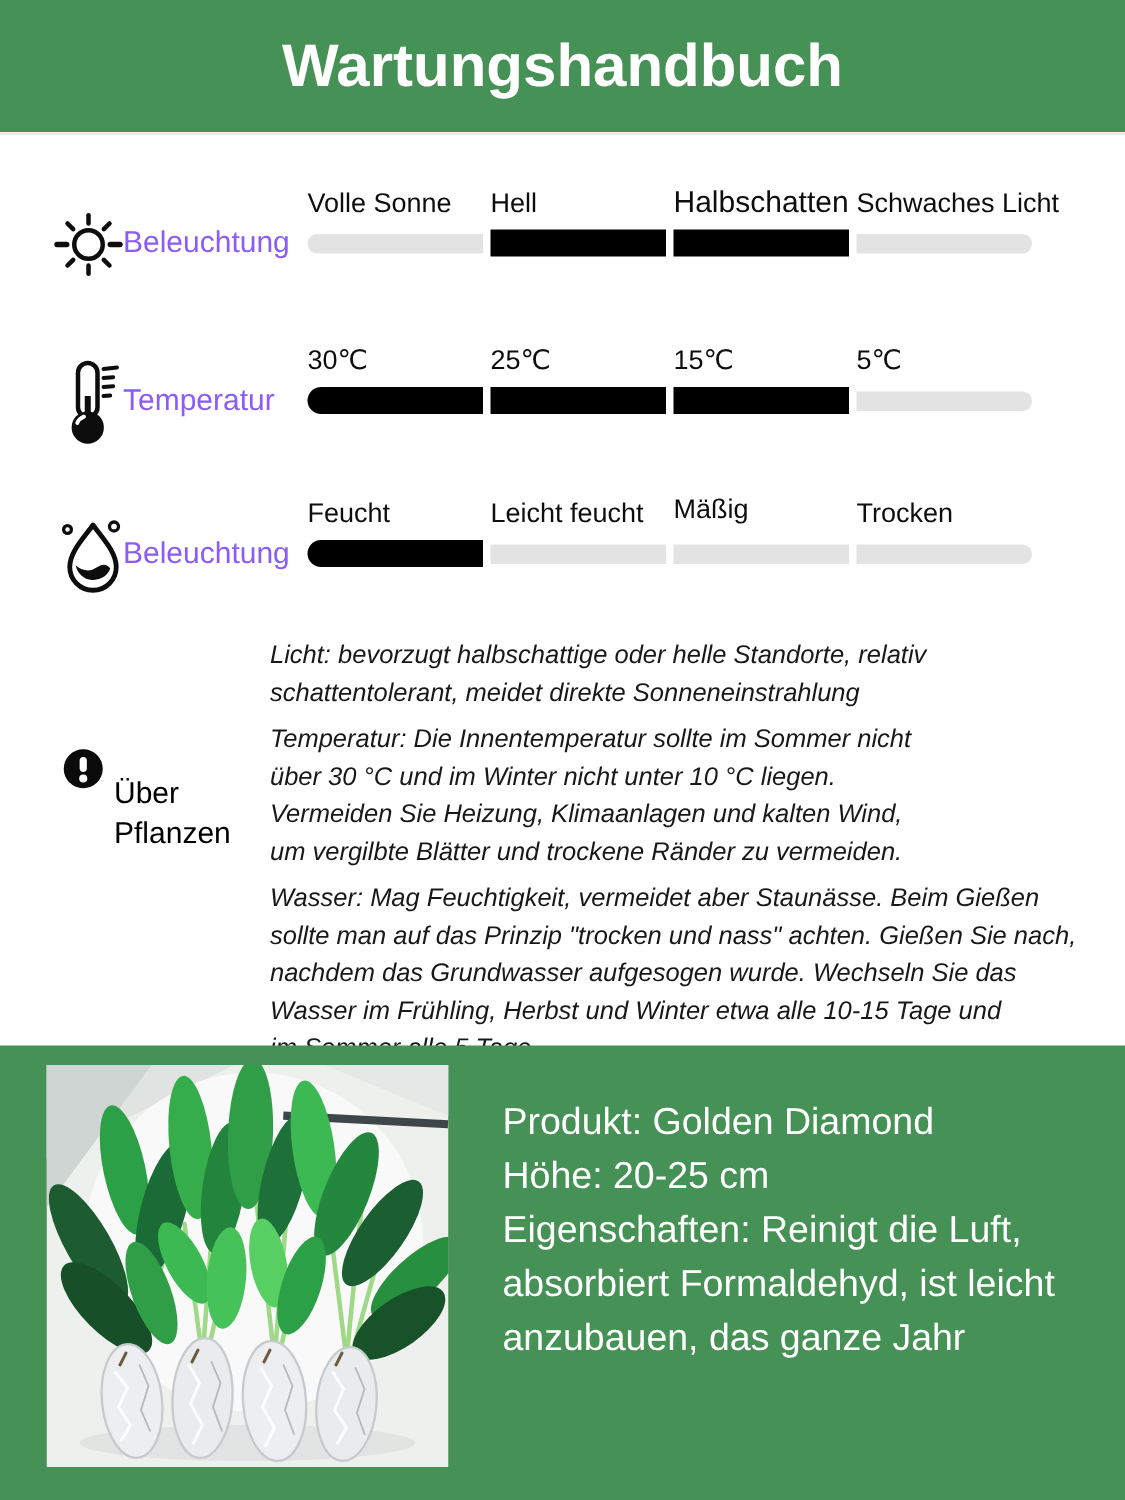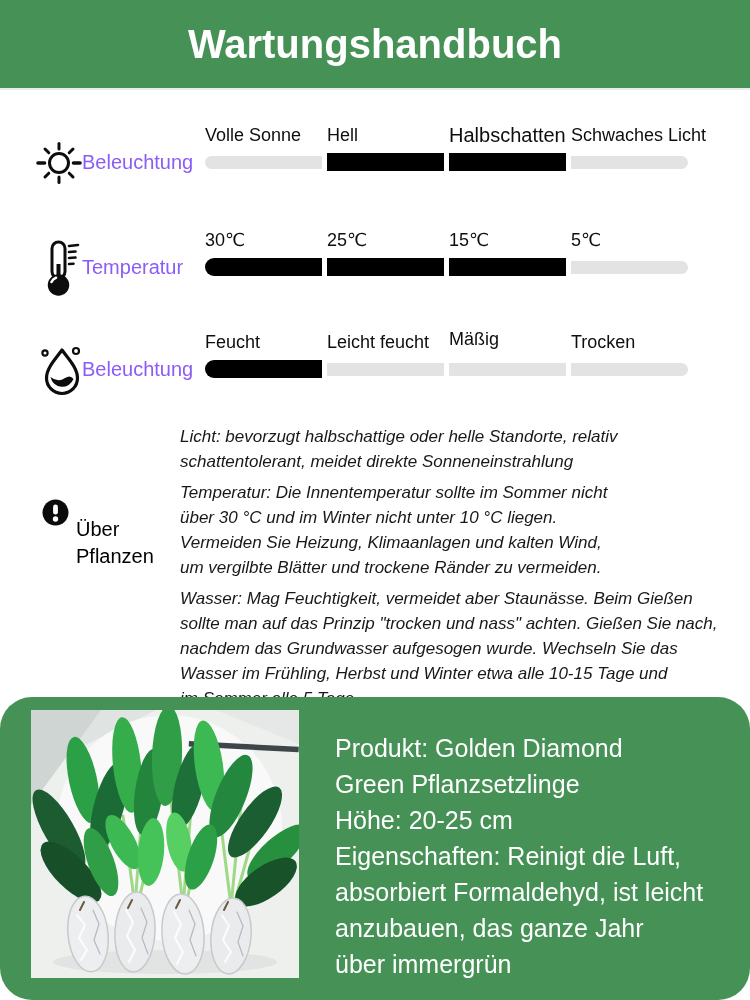--- a/index.html
+++ b/index.html
@@ -33,21 +33,21 @@
   
   .about-icon{position:absolute;left:42px;top:499px;width:27px;height:27px;}
   .about-label{
     position:absolute;left:76px;top:516px;width:100px;
     font-size:20px;line-height:27px;color:#000000;
   }
   .about-text{position:absolute;left:180px;top:424px;width:555px;font-style:italic;}
   .about-par{margin:0 0 6px 0;}
   .body-line{font-size:17px;line-height:25px;color:#181818;white-space:nowrap;}
   
-  .product-band{position:absolute;left:0;top:697px;width:750px;height:303px;background:#469156;border-radius:32px;}
+  .product-band{position:absolute;left:0;top:697px;width:750px;height:303px;background:#469156;}
   .product-photo{position:absolute;left:31px;top:13px;width:268px;height:268px;}
   .product-info{position:absolute;left:335px;top:33px;width:405px;}
   .product-line{font-size:25px;line-height:36px;color:#ffffff;white-space:nowrap;}
   svg{display:block;}
 </style>
 </head>
 <body>
 
 <div class="page">
 
@@ -243,22 +243,20 @@
             <line x1="53" y1="192" x2="49" y2="200"></line>
               <line x1="101" y1="190" x2="97" y2="198"></line>
             <line x1="149" y1="190" x2="145" y2="198"></line>
               <line x1="197" y1="192" x2="193" y2="200"></line>
           </g>
         </g>
       </svg>
     </div>
     <div class="product-info">
       <div class="product-line">Produkt: Golden Diamond</div>
-      <div class="product-line">Green Pflanzsetzlinge</div>
       <div class="product-line">Höhe: 20-25 cm</div>
       <div class="product-line">Eigenschaften: Reinigt die Luft,</div>
       <div class="product-line">absorbiert Formaldehyd, ist leicht</div>
       <div class="product-line">anzubauen, das ganze Jahr</div>
-      <div class="product-line">über immergrün</div>
     </div>
   </div>
 
 </div>
 
 </body></html>

